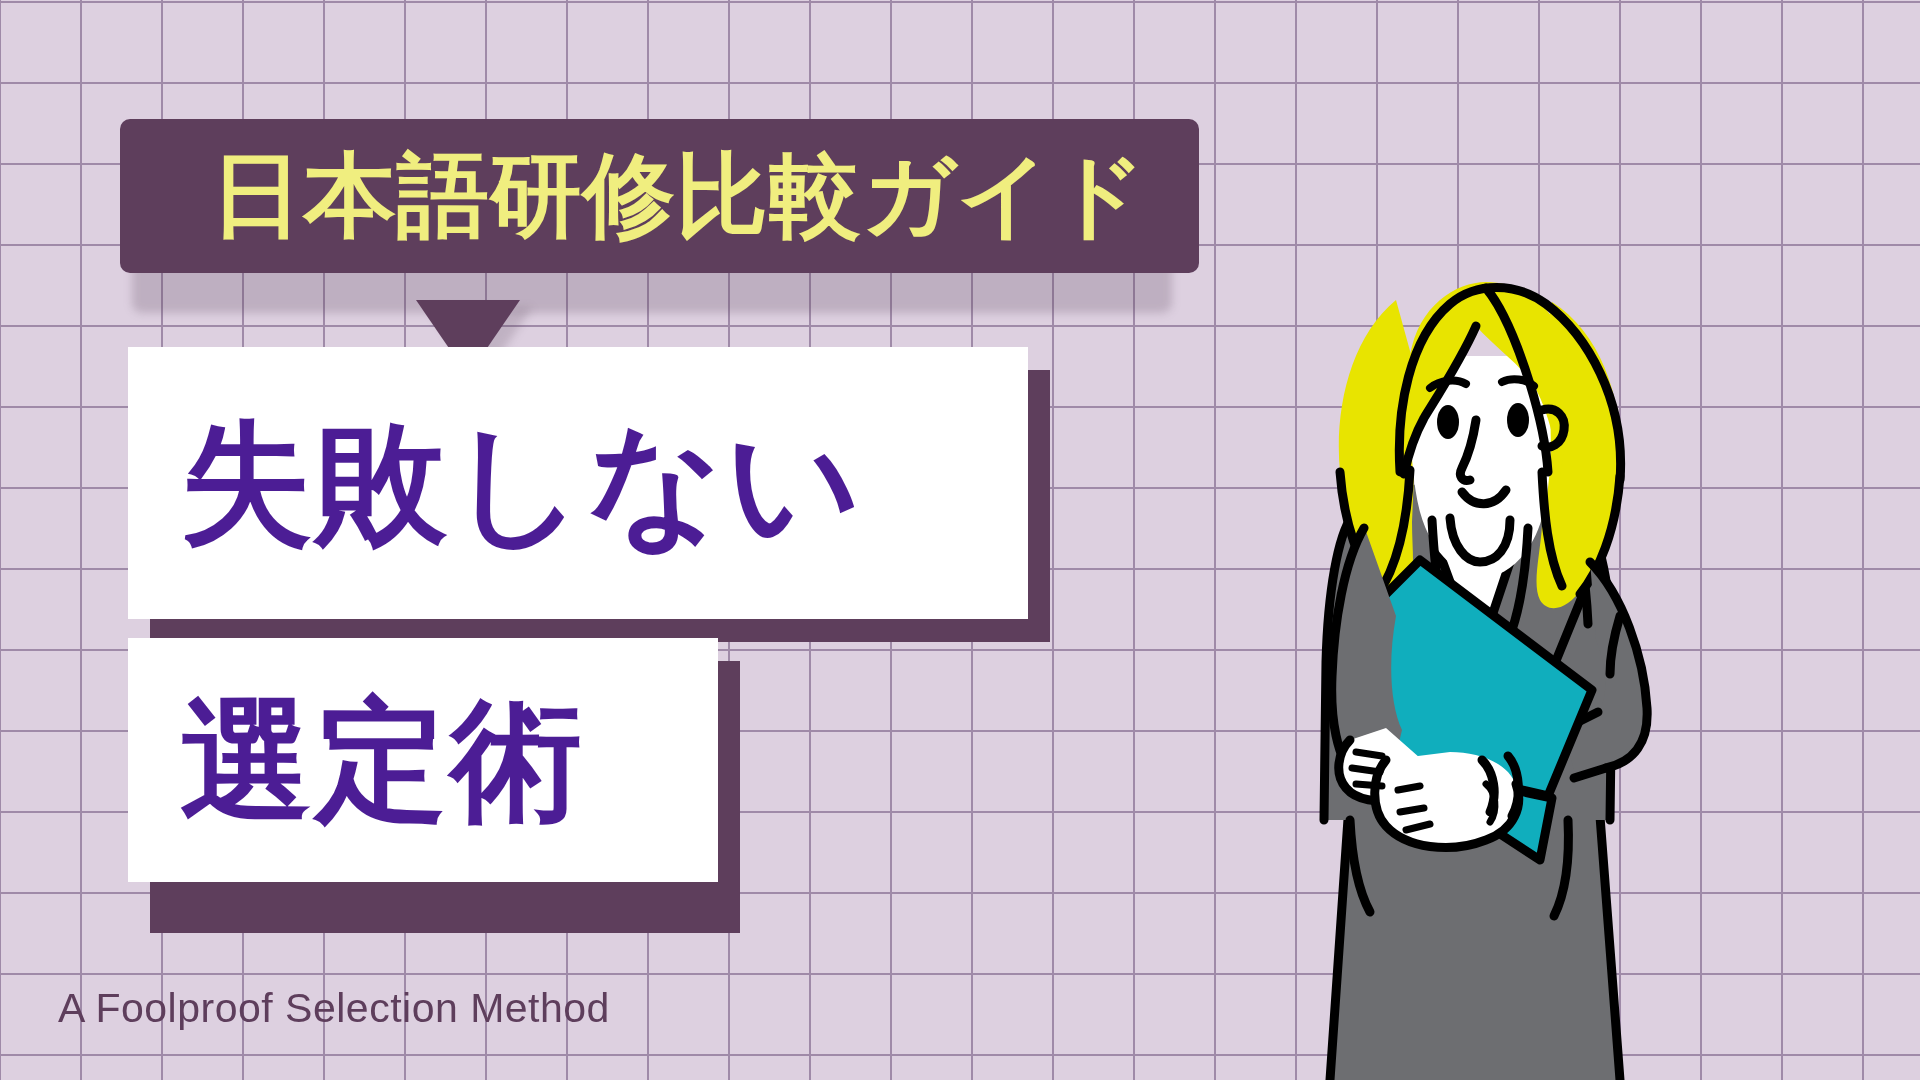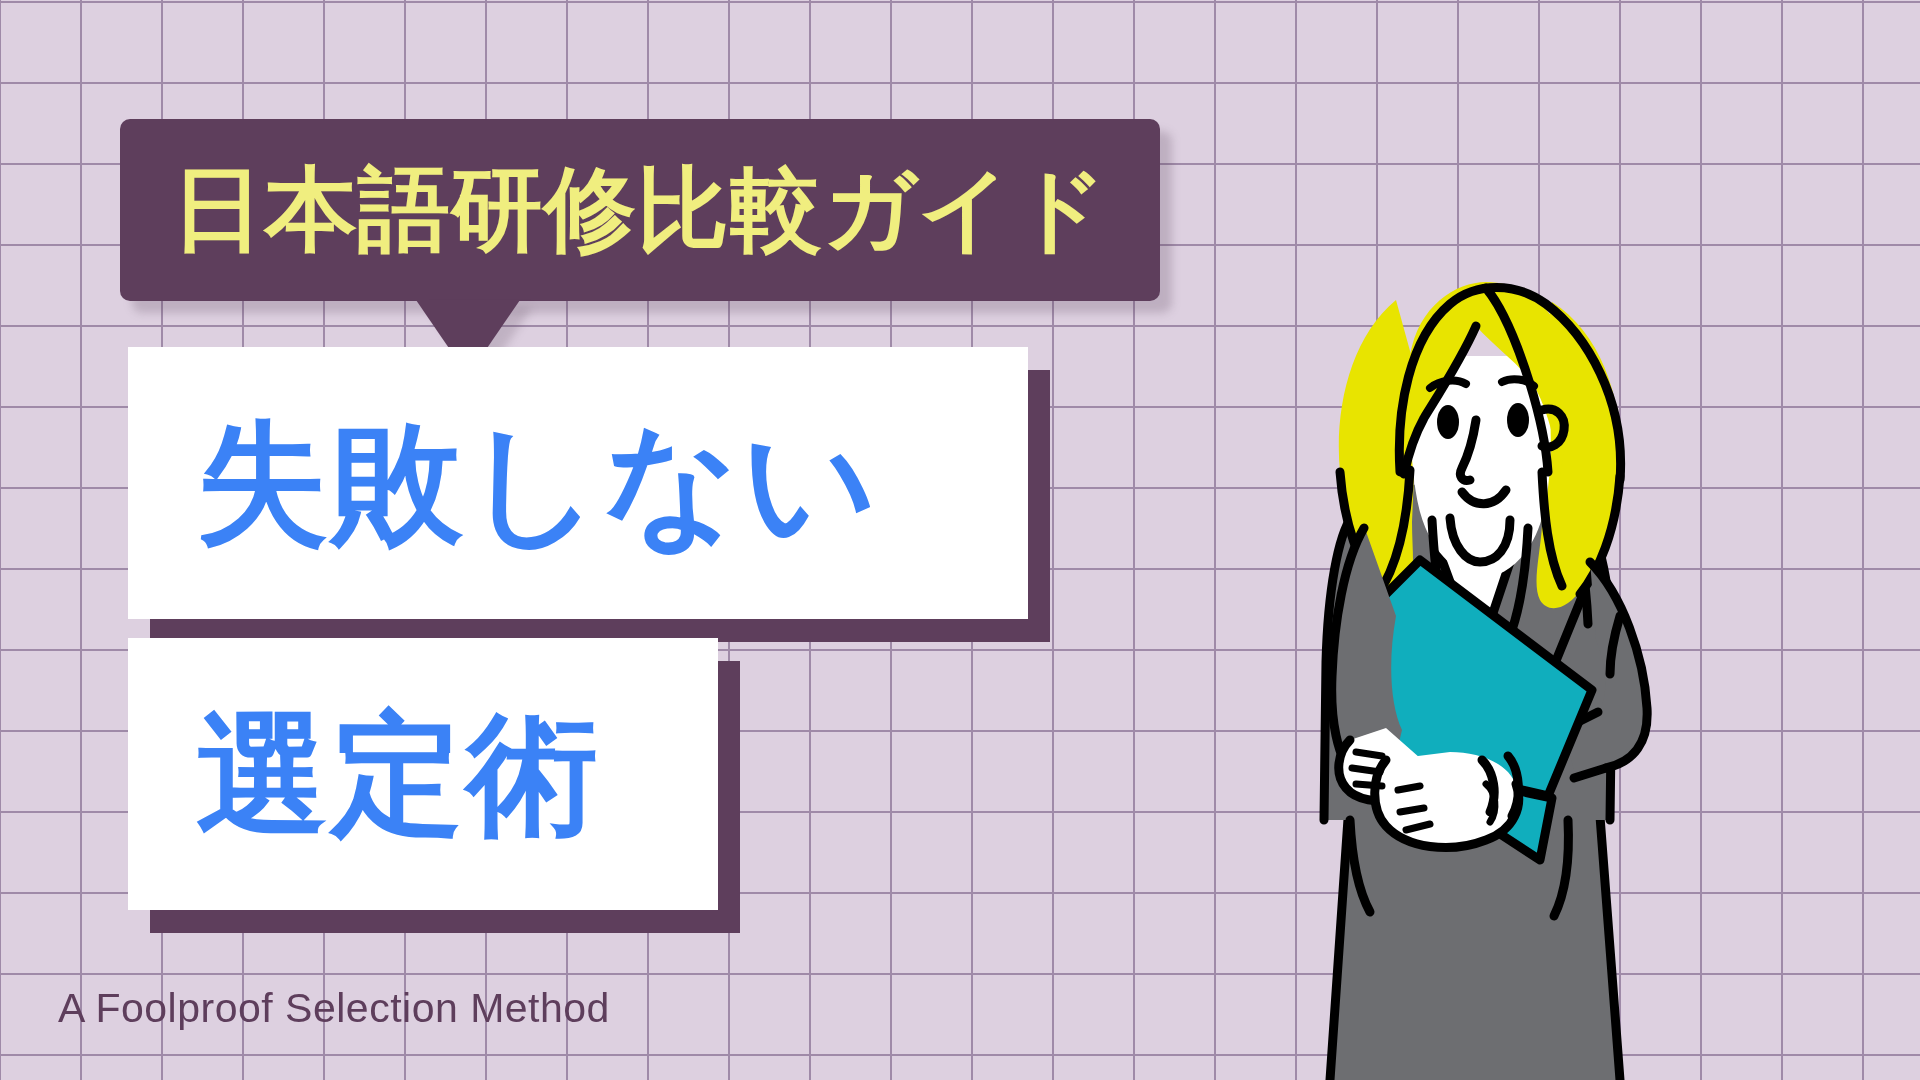--- a/index.html
+++ b/index.html
@@ -34,26 +34,27 @@
     top: 12px;
     width: 1040px;
     height: 182px;
     background: rgba(80, 60, 80, 0.22);
     border-radius: 10px;
     filter: blur(4px);
   }
   .banner {
     position: relative;
     width: 1040px;
-    height: 182px;
+    height: 154px;
     background: #5e3e5c;
     border-radius: 10px;
     display: flex;
     align-items: center;
     justify-content: center;
+    padding-left: 39px;
   }
   .banner-text {
     color: #f0ee7f;
     font-size: 92px;
     font-weight: 700;
     letter-spacing: 1px;
     line-height: 1;
     white-space: nowrap;
     font-family: "DejaVu Sans", "Liberation Sans", sans-serif;
   }
@@ -104,32 +105,32 @@
     top: 661px;
     width: 590px;
     height: 272px;
     background: #5e3e5c;
   }
   .box2 {
     position: absolute;
     left: 128px;
     top: 638px;
     width: 590px;
-    height: 272px;
+    height: 244px;
     background: #ffffff;
     display: flex;
     align-items: center;
   }
   .headline {
-    color: #3b82f6;
+    color: #4c1d95;
     font-size: 132px;
     font-weight: 700;
     line-height: 1;
     letter-spacing: 3px;
-    margin-left: 68px;
+    margin-left: 52px;
     white-space: nowrap;
     font-family: "DejaVu Sans", "Liberation Sans", sans-serif;
   }
 
   
   .subtitle {
     position: absolute;
     left: 58px;
     top: 985px;
     color: #5e3e5c;

